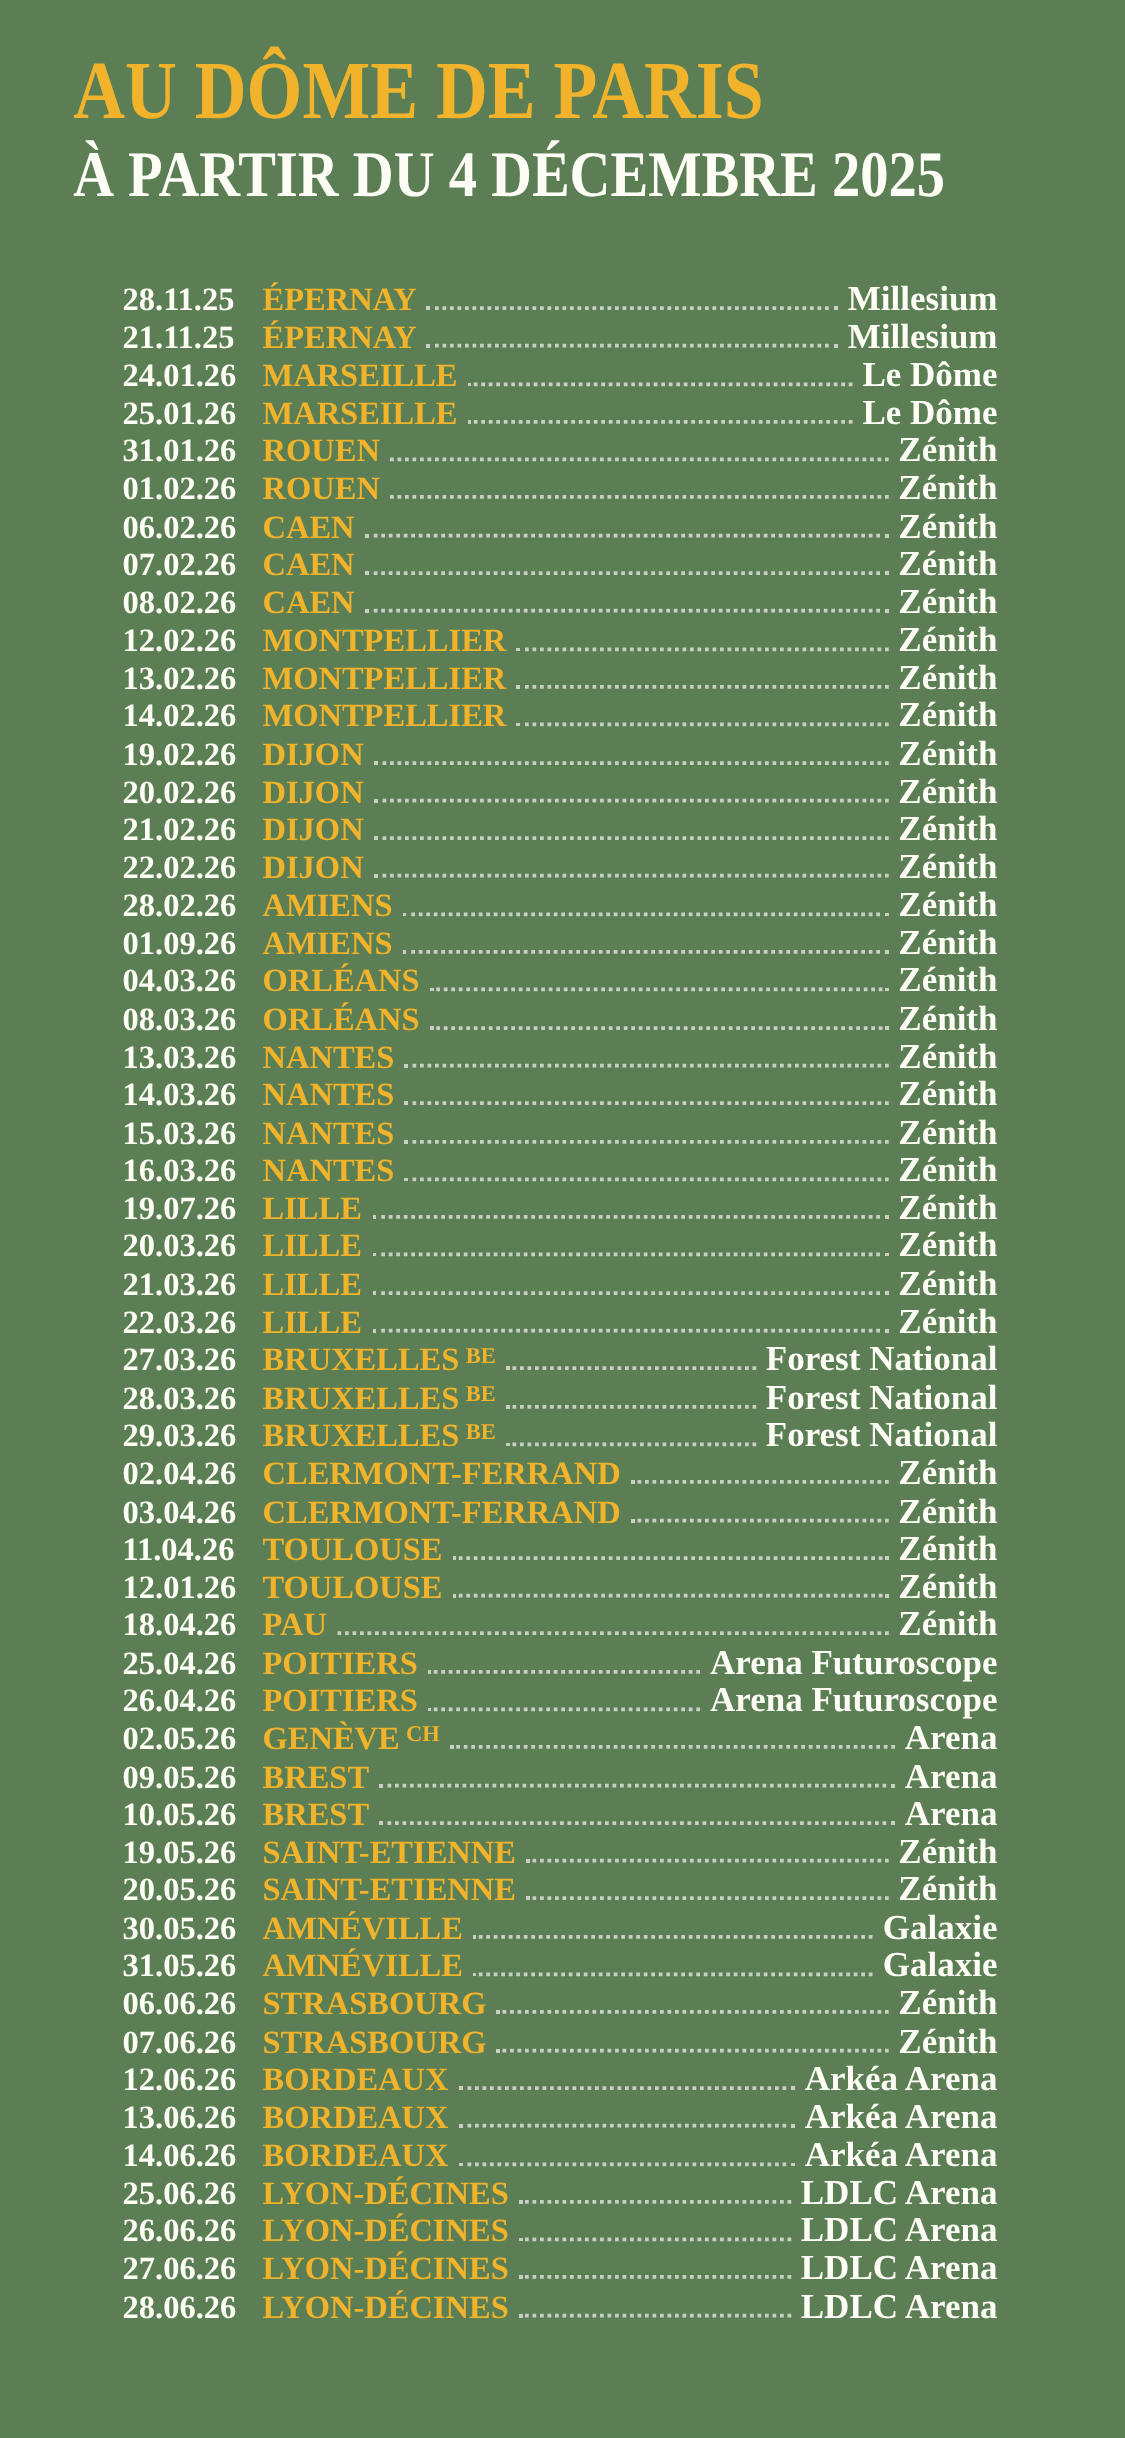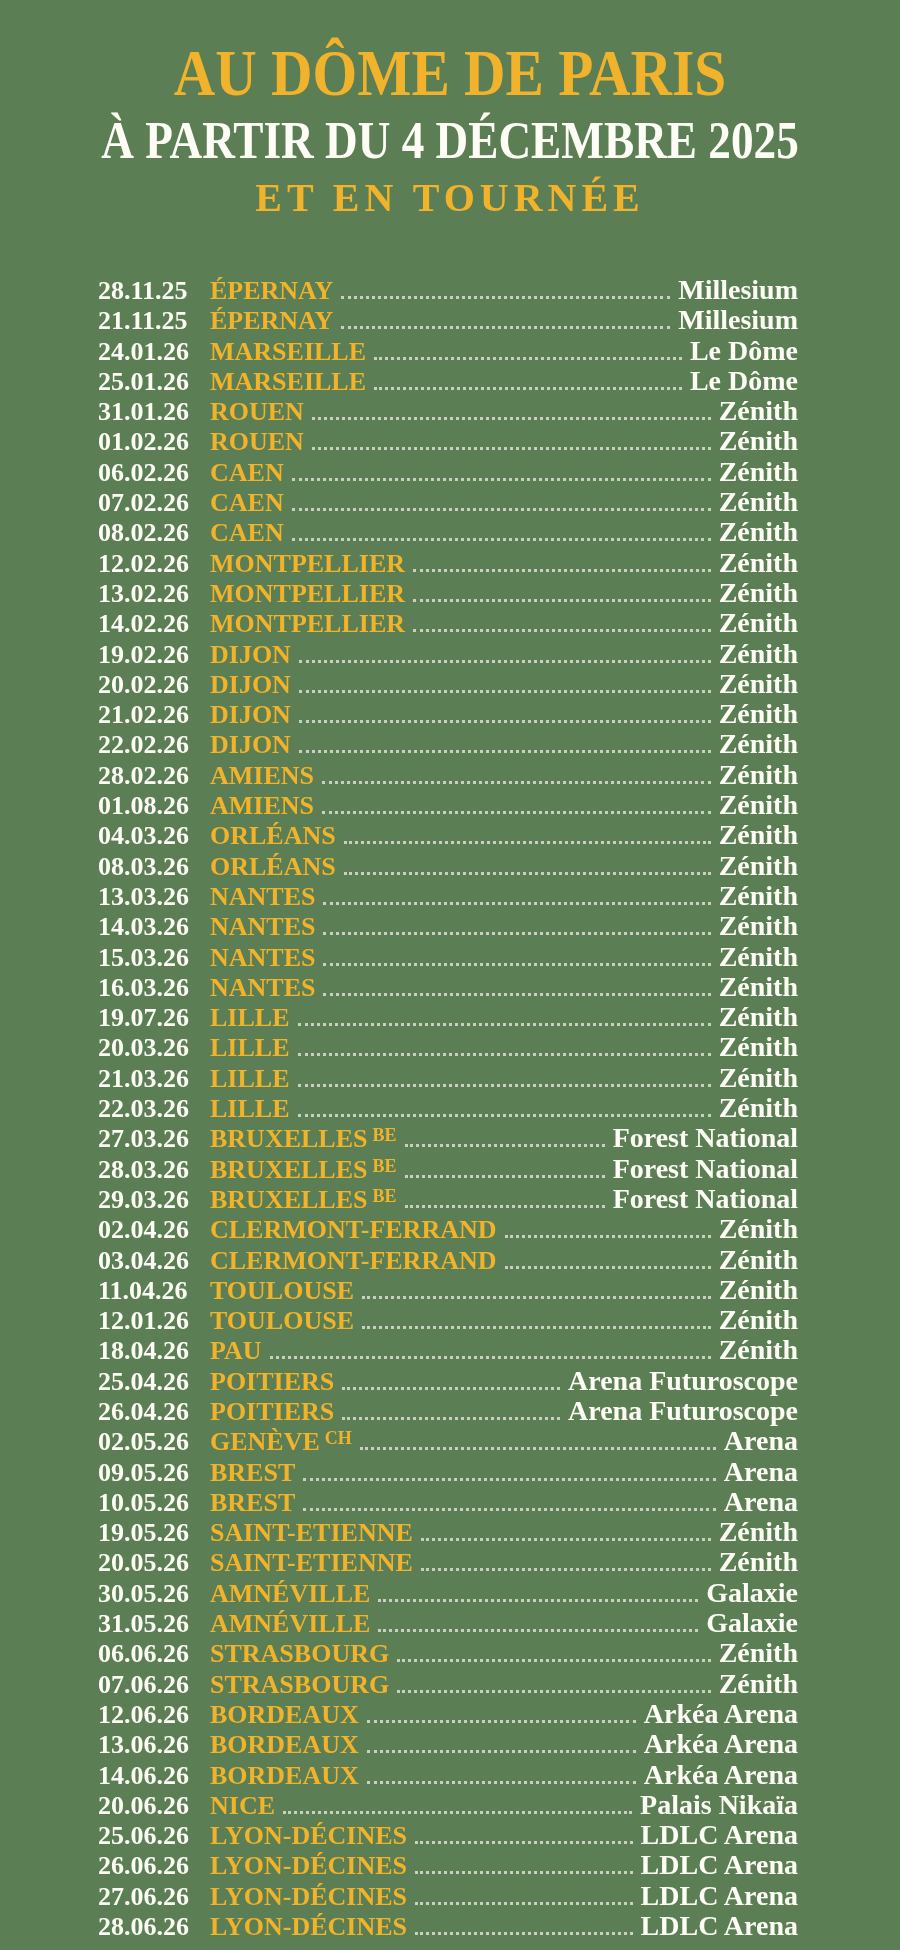--- a/index.html
+++ b/index.html
@@ -3,21 +3,21 @@
 <meta charset="utf-8">
 <style>
   * { margin: 0; padding: 0; box-sizing: border-box; }
   html, body { width: 900px; height: 1950px; }
   body {
     background: var(--bg, #5b7e54);
     font-family: "Liberation Serif", serif;
     overflow: hidden;
   }
   .poster { width: 900px; height: 1950px; }
-  .hdr { text-align: center; }
+  .hdr { }
   .title {
     margin-top: 40px;
     font-size: 66px;
     line-height: 1;
     font-weight: bold;
     color: var(--gold, #f1b32b);
     transform: scaleX(.87);
     white-space: nowrap;
   }
   .subtitle {
@@ -58,21 +58,20 @@
   }
   .venue { color: var(--white, #fdfdf6); font-size: 28px; }
 </style>
 </head>
 <body>
 
 <div class="poster">
   <div class="hdr">
     <div class="title">AU DÔME DE PARIS</div>
     <div class="subtitle">À PARTIR DU 4 DÉCEMBRE 2025</div>
-    <div class="tagline">ET EN TOURNÉE</div>
   </div>
 
   <div class="list">
       <div class="row">
       <span class="date">28.11.25</span>
       <span class="citywrap"><span>ÉPERNAY</span></span>
       <span class="leader"></span>
       <span class="venue">Millesium</span>
     </div>
       <div class="row">
@@ -165,21 +164,21 @@
       <span class="leader"></span>
       <span class="venue">Zénith</span>
     </div>
       <div class="row">
       <span class="date">28.02.26</span>
       <span class="citywrap"><span>AMIENS</span></span>
       <span class="leader"></span>
       <span class="venue">Zénith</span>
     </div>
       <div class="row">
-      <span class="date">01.08.26</span>
+      <span class="date">01.09.26</span>
       <span class="citywrap"><span>AMIENS</span></span>
       <span class="leader"></span>
       <span class="venue">Zénith</span>
     </div>
       <div class="row">
       <span class="date">04.03.26</span>
       <span class="citywrap"><span>ORLÉANS</span></span>
       <span class="leader"></span>
       <span class="venue">Zénith</span>
     </div>
@@ -361,26 +360,20 @@
       <span class="date">13.06.26</span>
       <span class="citywrap"><span>BORDEAUX</span></span>
       <span class="leader"></span>
       <span class="venue">Arkéa Arena</span>
     </div>
       <div class="row">
       <span class="date">14.06.26</span>
       <span class="citywrap"><span>BORDEAUX</span></span>
       <span class="leader"></span>
       <span class="venue">Arkéa Arena</span>
-    </div>
-      <div class="row">
-      <span class="date">20.06.26</span>
-      <span class="citywrap"><span>NICE</span></span>
-      <span class="leader"></span>
-      <span class="venue">Palais Nikaïa</span>
     </div>
       <div class="row">
       <span class="date">25.06.26</span>
       <span class="citywrap"><span>LYON-DÉCINES</span></span>
       <span class="leader"></span>
       <span class="venue">LDLC Arena</span>
     </div>
       <div class="row">
       <span class="date">26.06.26</span>
       <span class="citywrap"><span>LYON-DÉCINES</span></span>

